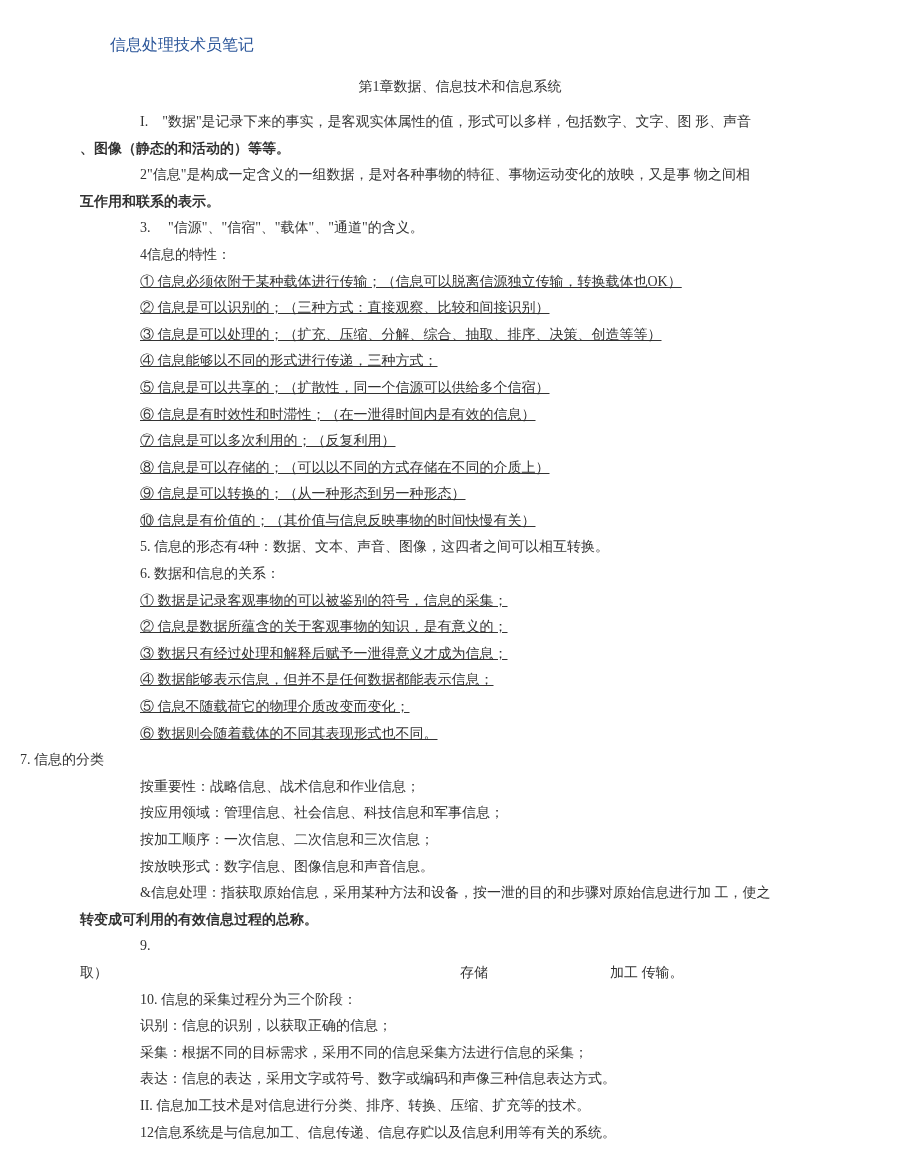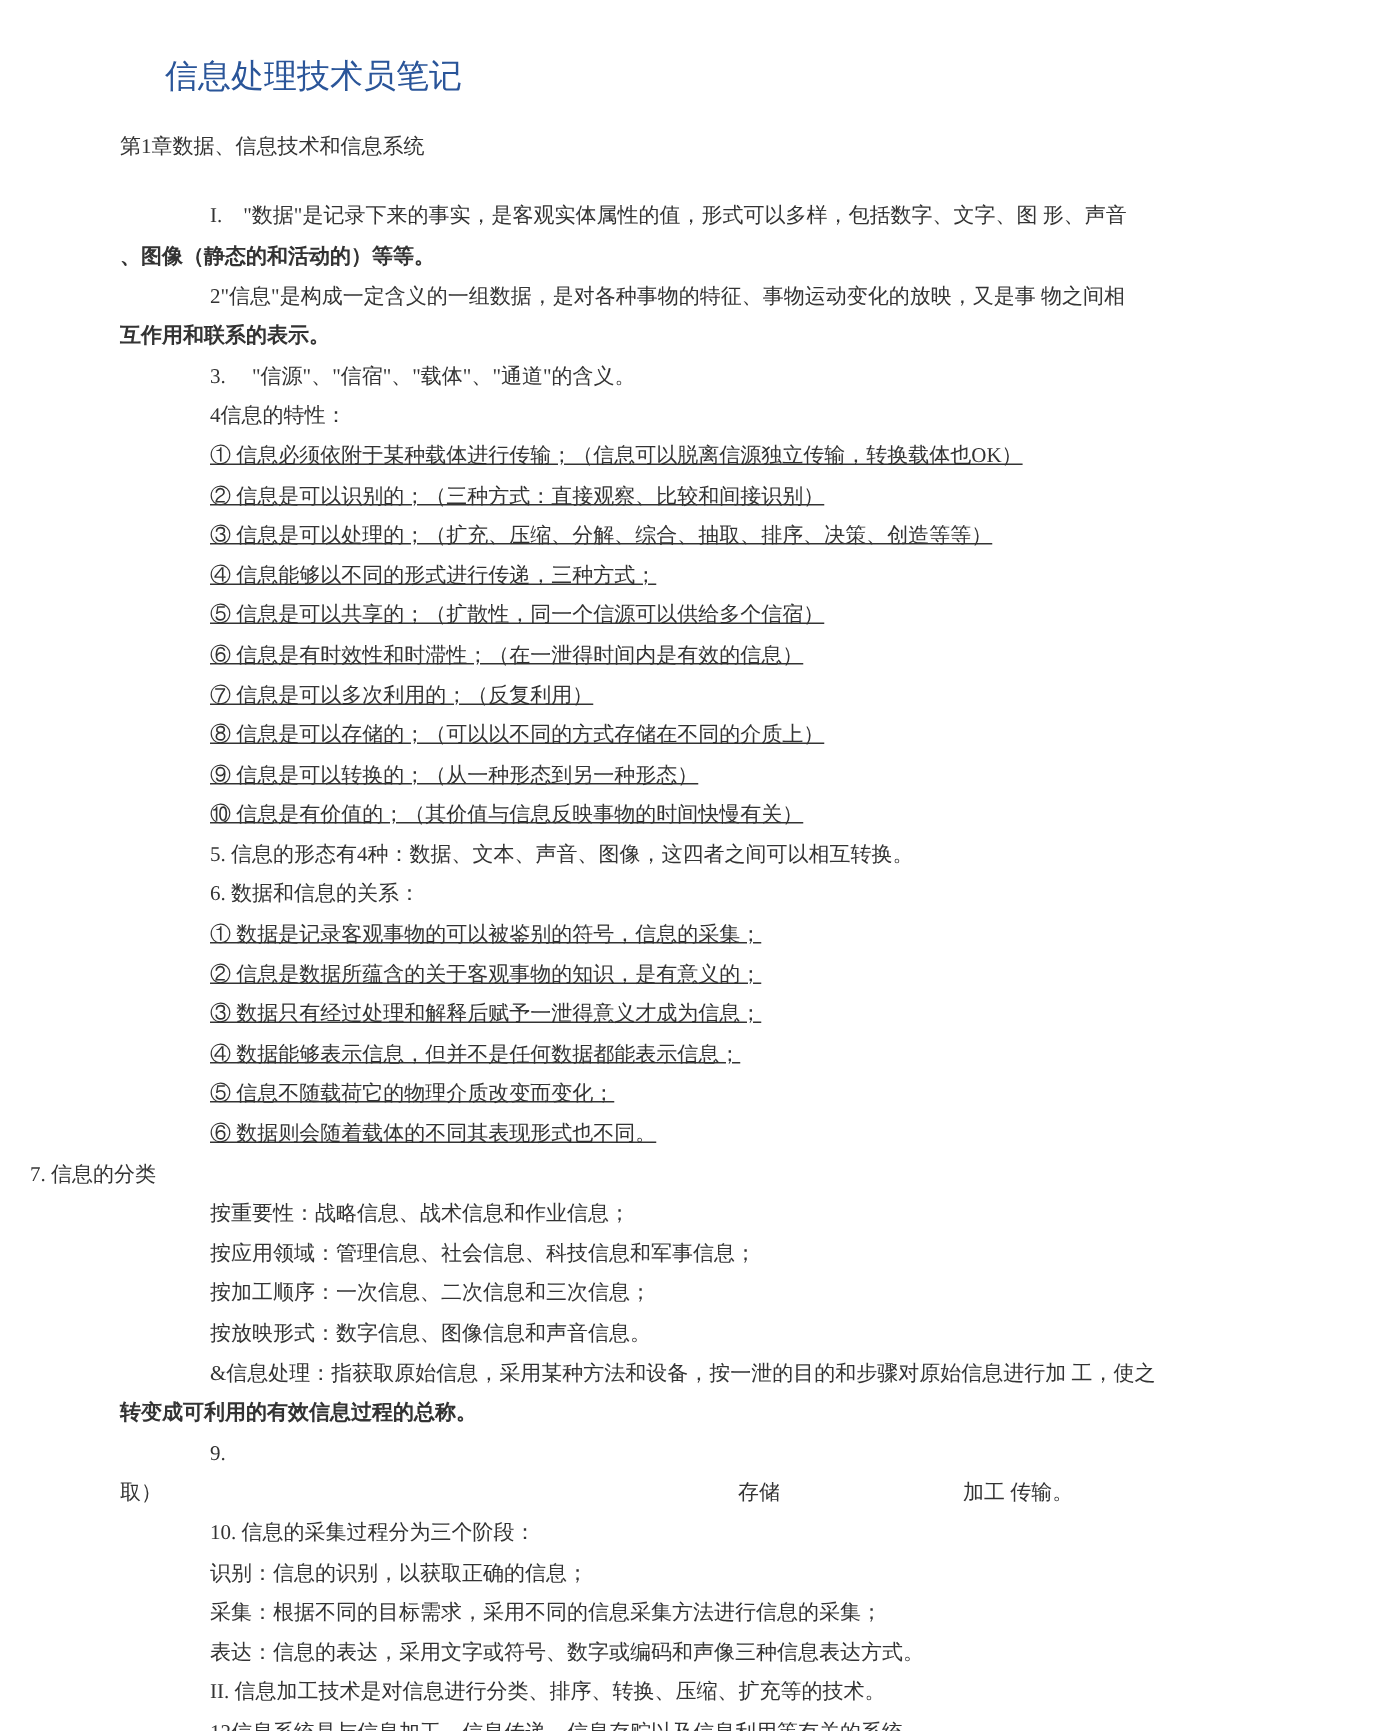--- a/index.html
+++ b/index.html
@@ -8,41 +8,42 @@
       line-height: 1.9;
       color: #333;
       margin: 0;
       padding: 30px 80px 40px 80px;
       width: 920px;
       box-sizing: border-box;
       background: #fff;
     }
     .title {
       font-family: "Microsoft YaHei", "SimHei", sans-serif;
-      font-size: 22px;
+      font-size: 16px;
       color: #2a5599;
       margin-bottom: 14px;
       padding-left: 30px;
     }
     .chapter {
-      margin-bottom: 20px;
+      margin-bottom: 8px;
+      text-align: center;
     }
     .p-indent-1 { padding-left: 60px; text-indent: 0; }
     .p-wrapped { text-indent: 0; font-weight: bold; }
     .num-item { padding-left: 60px; }
     .circ-item { padding-left: 60px; text-decoration: underline; }
     .sub-item { padding-left: 60px; }
     .no-indent { padding-left: 60px; }
     .li7 { margin-left: -60px; padding-left: 0; }
     .line9 { display: flex; }
     .line9 .seg1 { width: 380px; padding-left: 60px; }
     .line9 .seg2 { width: 280px; }
     .line9b { display: flex; }
     .line9b .seg1 { width: 380px; }
-    .line9b .seg2 { width: 150px; margin-left: 32px; }
+    .line9b .seg2 { width: 150px; }
     .line9b .seg3 { }
     p, div { margin: 0; }
   </style>
 </head>
 <body>
 
 <div class="title">信息处理技术员笔记</div>
 
 <div class="chapter">第1章数据、信息技术和信息系统</div>
 

